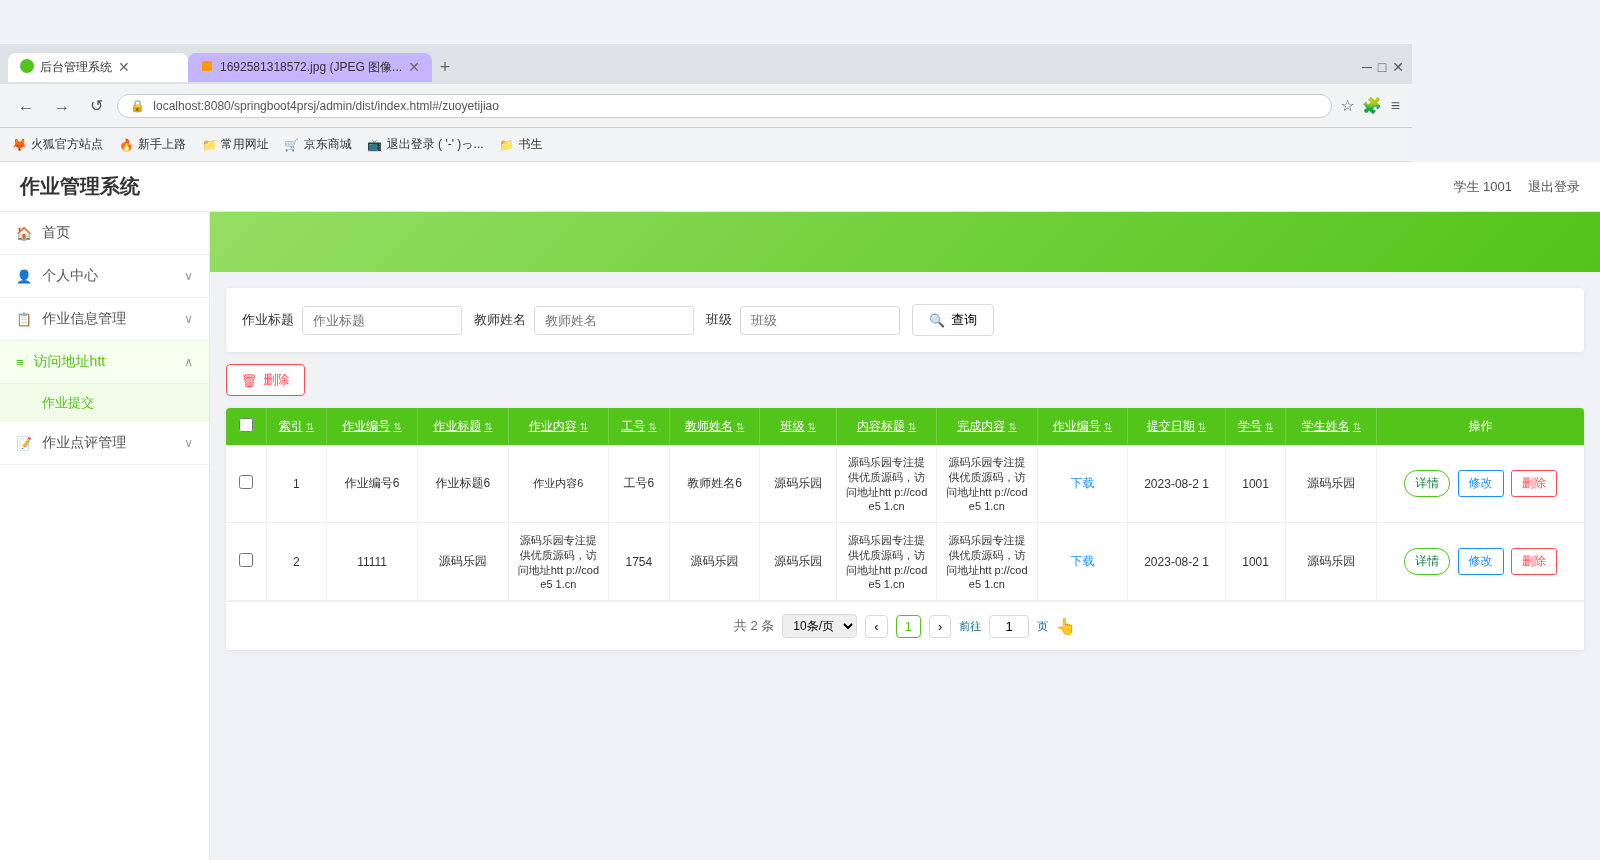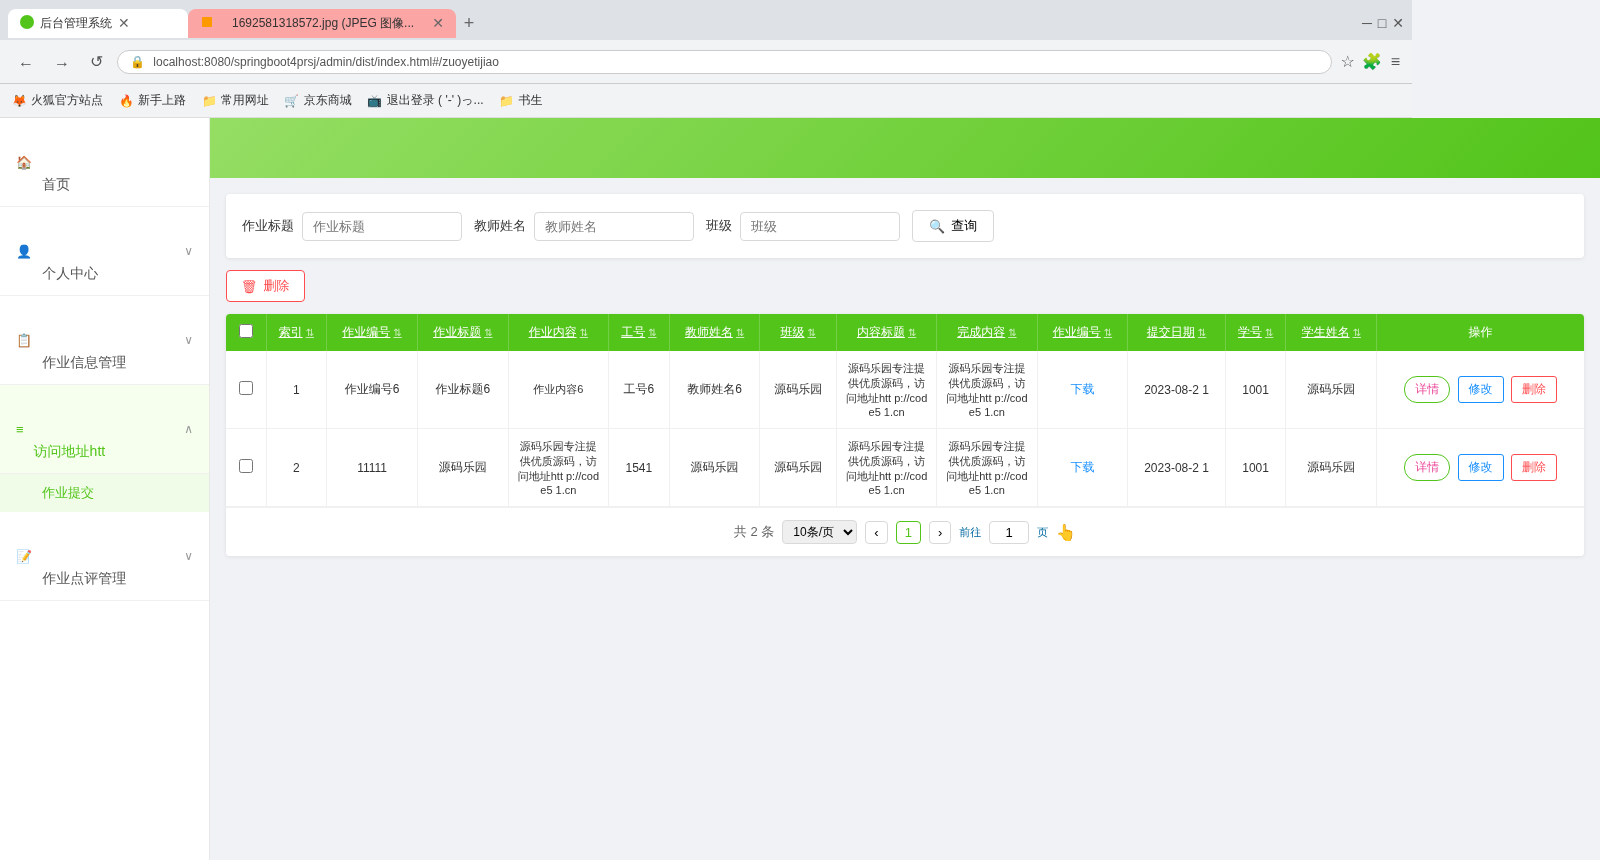--- a/index.html
+++ b/index.html
@@ -1,36 +1,36 @@
 <!DOCTYPE html>
 <html><head>
   <meta charset="utf-8">
   <style>
     * { margin: 0; padding: 0; box-sizing: border-box; }
     body { font-family: 'Microsoft YaHei', Arial, sans-serif; font-size: 13px; background: #f0f2f5; color: #333; }
 
     
-    .browser-chrome { background: #dee1e6; width: 1412px; }
+    .browser-chrome { background: #dee1e6; width: 1412px; margin-top: 44px; }
     .browser-tabs { display: flex; align-items: center; padding: 6px 8px 0; background: #dee1e6; height: 40px; }
     .browser-tab { display: flex; align-items: center; background: #fff; border-radius: 8px 8px 0 0; padding: 6px 12px; font-size: 12px; gap: 6px; min-width: 180px; }
-    .browser-tab-inactive { display: flex; align-items: center; background: #fca5a5; border-radius: 8px 8px 0 0; padding: 6px 12px; font-size: 12px; gap: 18px; min-width: 220px; }
+    .browser-tab-inactive { display: flex; align-items: center; background: #c4b5fd; border-radius: 8px 8px 0 0; padding: 6px 12px; font-size: 12px; gap: 6px; min-width: 220px; }
     .tab-close { cursor: pointer; color: #666; font-size: 14px; }
     .tab-new { background: none; border: none; font-size: 18px; color: #666; cursor: pointer; padding: 0 8px; }
     .browser-nav { display: flex; align-items: center; background: #f1f3f4; padding: 6px 12px; gap: 8px; border-bottom: 1px solid #ccc; height: 44px; }
     .nav-btn { background: none; border: none; cursor: pointer; font-size: 16px; color: #555; padding: 4px 6px; border-radius: 50%; }
     .address-bar { flex: 1; display: flex; align-items: center; background: #fff; border: 1px solid #ccc; border-radius: 20px; padding: 4px 12px; gap: 8px; font-size: 12px; }
     .address-bar span { color: #555; }
     .browser-bookmarks { display: flex; align-items: center; background: #f1f3f4; padding: 4px 12px; gap: 16px; border-bottom: 1px solid #ddd; height: 34px; font-size: 12px; color: #333; }
     .bookmark-item { display: flex; align-items: center; gap: 4px; cursor: pointer; white-space: nowrap; }
 
     
     .sidebar { width: 210px; background: #fff; border-right: 1px solid #e8e8e8; display: flex; flex-direction: column; flex-shrink: 0; }
     .nav-item { display: flex; align-items: center; padding: 12px 16px; cursor: pointer; color: #555; gap: 10px; border-bottom: 1px solid #f0f0f0; }
     .nav-item.active { background: #f6ffed; color: #52c41a; }
-    .nav-item .label { flex: 1; font-size: 14px; margin-top: 46px; }
+    .nav-item .label { flex: 1; font-size: 14px; }
     .nav-item .arrow { font-size: 12px; color: #999; }
     .sub-nav { background: #5eead4; }
     .sub-nav-item { padding: 10px 16px 10px 42px; cursor: pointer; color: #555; font-size: 13px; }
     .sub-nav-item.active { color: #52c41a; background: #f0fce8; }
 
     
     .main-content { flex: 1; overflow: auto; background: #f0f2f5; }
     .green-banner { background: linear-gradient(135deg, #95de64 0%, #73d13d 50%, #52c41a 100%); height: 60px; margin: 0; }
 
     
@@ -50,21 +50,21 @@
     .data-table thead tr { background: #52c41a; color: #fff; }
     .data-table thead th { padding: 10px 6px; text-align: center; font-weight: normal; border-right: 1px solid rgba(255,255,255,0.2); white-space: nowrap; }
     .data-table thead th:last-child { border-right: none; }
     .data-table tbody tr { border-bottom: 1px solid #f0f0f0; }
     .data-table tbody td { padding: 10px 6px; text-align: center; border-right: 1px solid #f0f0f0; vertical-align: middle; }
     .data-table tbody td:last-child { border-right: none; }
     .checkbox-cell { width: 40px; }
     .th-sort { display: flex; align-items: center; justify-content: center; gap: 3px; text-decoration: underline; }
     .sort-icon { font-size: 10px; opacity: 0.7; }
 
-    .detail-btn { background: #fff; border: 1px solid #52c41a; color: #ec4899; padding: 4px 10px; border-radius: 13px; cursor: pointer; font-size: 12px; }
+    .detail-btn { background: #fff; border: 1px solid #52c41a; color: #15803d; padding: 4px 10px; border-radius: 13px; cursor: pointer; font-size: 12px; }
     .edit-btn { background: #fff; border: 1px solid #1890ff; color: #1890ff; padding: 4px 10px; border-radius: 3px; cursor: pointer; font-size: 12px; }
     .del-btn { background: #fff; border: 1px solid #ff4d4f; color: #ff4d4f; padding: 4px 10px; border-radius: 3px; cursor: pointer; font-size: 12px; }
     .download-link { color: #1890ff; cursor: pointer; font-size: 12px; }
 
     
     .pagination { display: flex; align-items: center; justify-content: center; padding: 12px 16px; gap: 8px; background: #fff; border-top: 1px solid #f0f0f0; font-size: 13px; }
     .page-info { color: #666; }
     .page-size-select { border: 1px solid #d9d9d9; border-radius: 4px; padding: 3px 6px; font-size: 12px; }
     .page-btn { border: 1px solid #d9d9d9; background: #fff; border-radius: 4px; padding: 3px 8px; cursor: pointer; font-size: 13px; }
     .page-num { border: 1px solid #52c41a; color: #52c41a; background: #fff; border-radius: 4px; padding: 3px 8px; font-size: 13px; }
@@ -145,20 +145,27 @@
     </div>
     <div class="bookmark-item">
       <span>📁</span>
       <span>书生</span>
     </div>
   </div>
 </div>
 
 <div style="display:flex;flex-direction:column;height:calc(860px - 118px);overflow:hidden;">
 
+  <div class="header-region">
+    <div style="font-size:20px;font-weight:bold;color:#333;">作业管理系统</div>
+    <div style="display:flex;align-items:center;gap:16px;">
+      <span style="color:#555;font-size:13px;">学生 1001</span>
+      <span class="logout-btn" style="color:#555;font-size:13px;cursor:pointer;">退出登录</span>
+    </div>
+  </div>
 
   <div style="display:flex;flex:1;overflow:hidden;">
 
     <div class="sidebar">
 
       <div class="nav-item">
         <span>🏠</span>
         <span class="label">首页</span>
       </div>
 
@@ -337,21 +344,21 @@
       </td>
     </tr>
                 <tr>
       <td class="checkbox-cell">
         <input type="checkbox" style="">
       </td>
       <td>2</td>
       <td>11111</td>
       <td>源码乐园</td>
       <td style="max-width:80px;word-break:break-all;font-size:11px;">源码乐园专注提供优质源码，访问地址htt p://code5 1.cn</td>
-      <td>1541</td>
+      <td>1754</td>
       <td>源码乐园</td>
       <td>源码乐园</td>
       <td style="max-width:80px;word-break:break-all;font-size:11px;">源码乐园专注提供优质源码，访问地址htt p://code5 1.cn</td>
       <td style="max-width:80px;word-break:break-all;font-size:11px;">源码乐园专注提供优质源码，访问地址htt p://code5 1.cn</td>
       <td><a class="download-link">下载</a></td>
       <td>2023-08-2 1</td>
       <td>1001</td>
       <td>源码乐园</td>
       <td style="white-space:nowrap;">
         <button class="detail-btn">详情</button>

